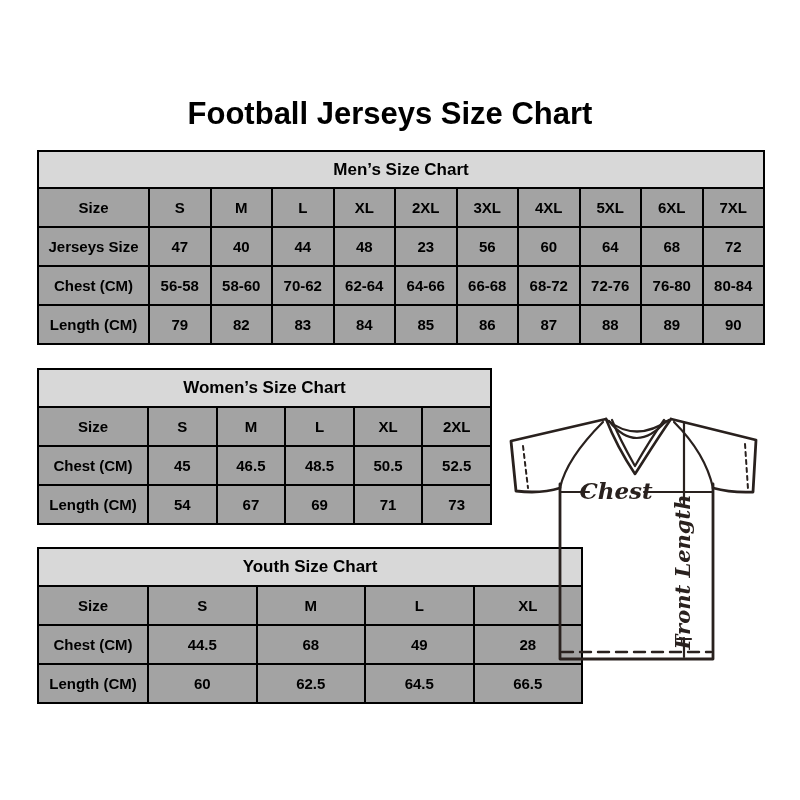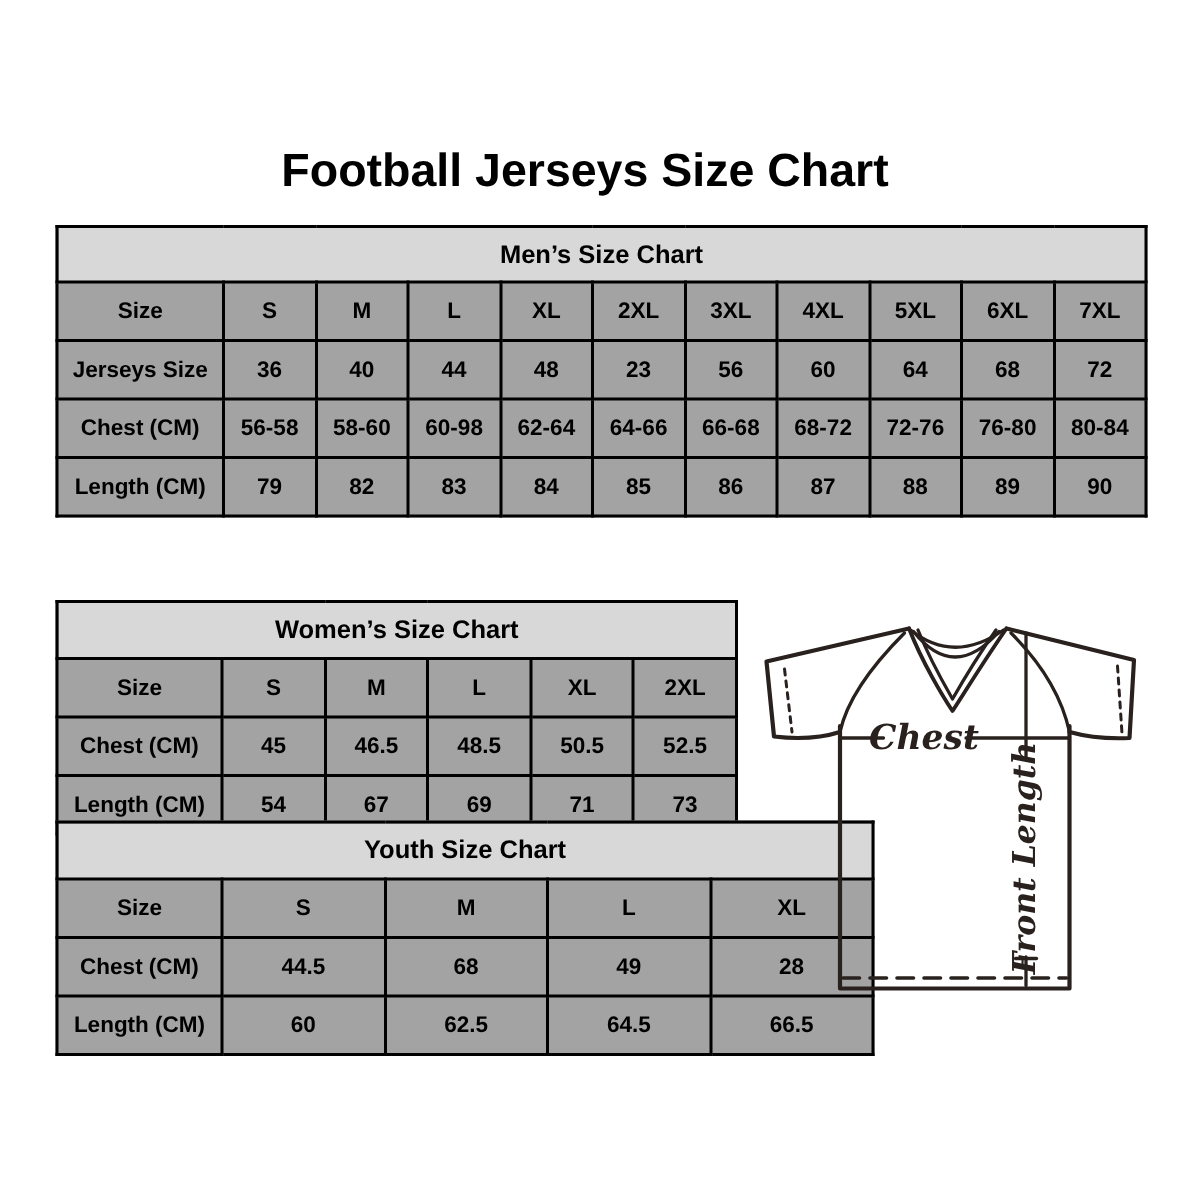--- a/index.html
+++ b/index.html
@@ -51,21 +51,20 @@
     left: 37px;
     top: 150px;
     width: 728px;
   }
   #mens-table thead tr { height: 37px; }
   #mens-table tbody tr { height: 39px; }
   #womens-table {
     left: 37px;
     top: 368px;
     width: 455px;
-    margin-top: 32px;
   }
   #youth-table {
     left: 37px;
     top: 547px;
     width: 546px;
   }
   #womens-table thead tr, #youth-table thead tr { height: 38px; }
   #womens-table tbody tr, #youth-table tbody tr { height: 39px; }
 
   .jersey-wrap {
@@ -122,36 +121,36 @@
           <td>XL</td>
           <td>2XL</td>
           <td>3XL</td>
           <td>4XL</td>
           <td>5XL</td>
           <td>6XL</td>
           <td>7XL</td>
         </tr>
         <tr>
           <th>Jerseys Size</th>
-          <td>36</td>
+          <td>47</td>
           <td>40</td>
           <td>44</td>
           <td>48</td>
           <td>23</td>
           <td>56</td>
           <td>60</td>
           <td>64</td>
           <td>68</td>
           <td>72</td>
         </tr>
         <tr>
           <th>Chest (CM)</th>
           <td>56-58</td>
           <td>58-60</td>
-          <td>60-98</td>
+          <td>70-62</td>
           <td>62-64</td>
           <td>64-66</td>
           <td>66-68</td>
           <td>68-72</td>
           <td>72-76</td>
           <td>76-80</td>
           <td>80-84</td>
         </tr>
         <tr>
           <th>Length (CM)</th>

